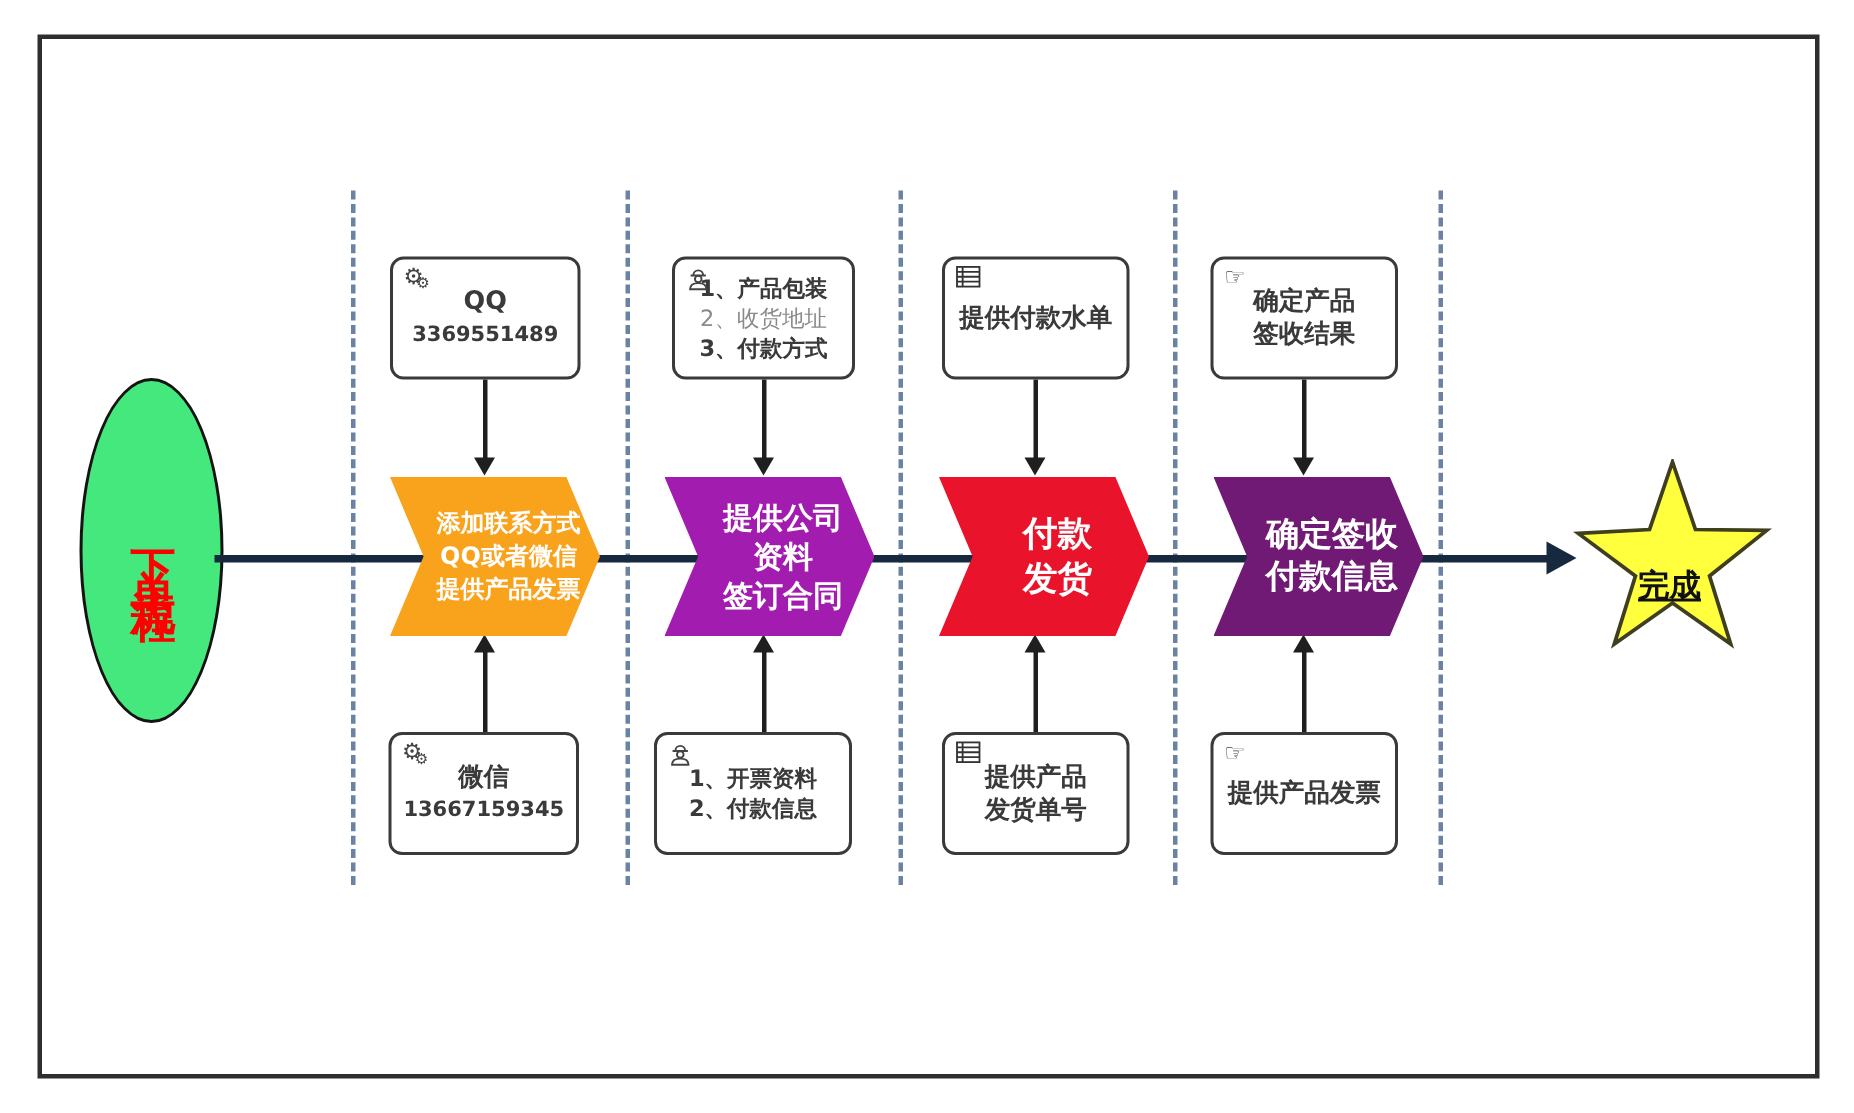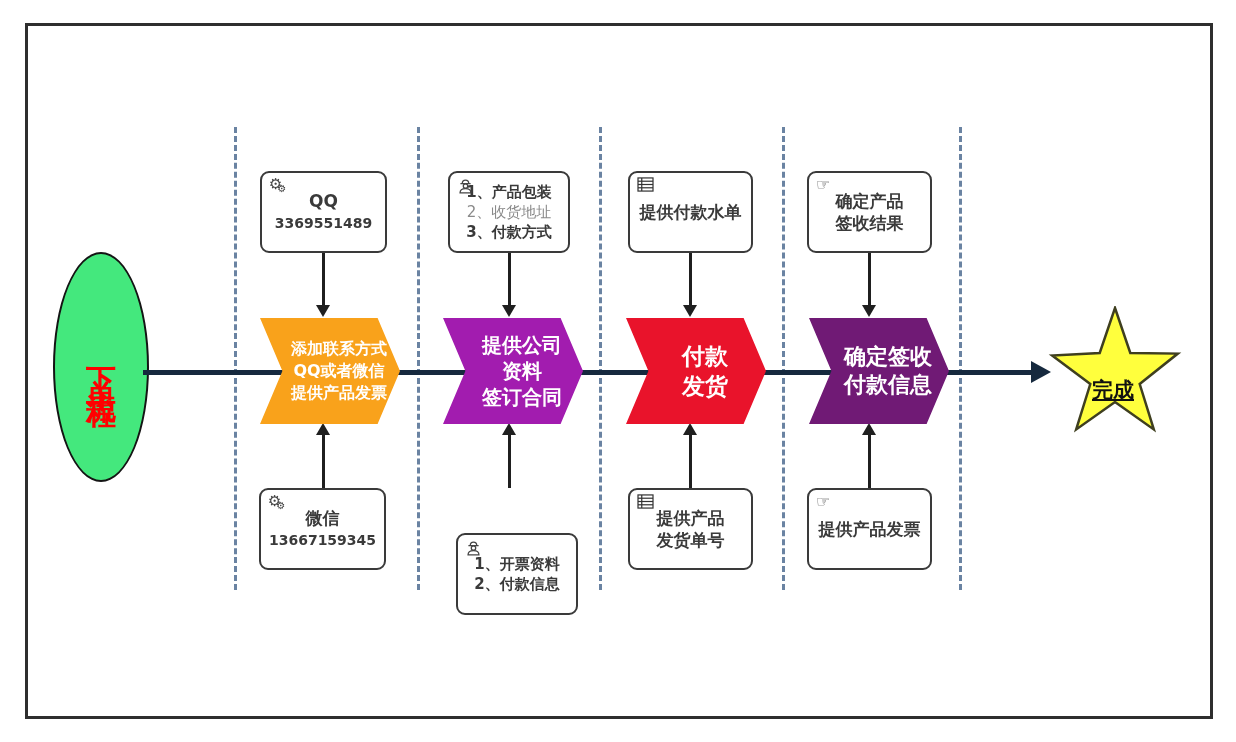--- a/index.html
+++ b/index.html
@@ -35,21 +35,21 @@
   .chev-4{left:809px;background:#701a75;font-size:22px;line-height:28px;}
 
   
   .box{height:82px;background:#ffffff;border:2px solid #3a3a3a;border-radius:9px;
     display:flex;flex-direction:column;align-items:center;justify-content:center;
     color:#3a3a3a;font-weight:bold;text-align:center;z-index:2;box-sizing:border-box;}
   .box .icon{position:absolute;top:4px;left:7px;color:#444;}
   .trow{top:171px;} .brow{top:488px;}
   .bx1{left:260px;width:127px;} .bx2{left:448px;width:122px;}
   .bx3{left:628px;width:125px;} .bx4{left:807px;width:125px;}
-  .bx5{left:259px;width:127px;} .bx6{left:456px;width:122px;margin-top:45px;}
+  .bx5{left:259px;width:127px;} .bx6{left:436px;width:132px;}
   .bx7{left:628px;width:125px;align-items:center;} .bx8{left:807px;width:125px;}
   .f17{font-size:17px;line-height:22px;} .f19{font-size:14px;line-height:23px;}
   .f15{font-size:15px;line-height:20px;}
   .muted{color:#8a8a8a;font-weight:400;}
 
   
   .conn{width:3px;background:#1f1f1f;z-index:1;}
   .conn-top{top:253px;height:53px;}
   .conn-bot{top:434px;height:54px;}
   .ah-down{width:0;height:0;border-left:7px solid transparent;border-right:7px solid transparent;

